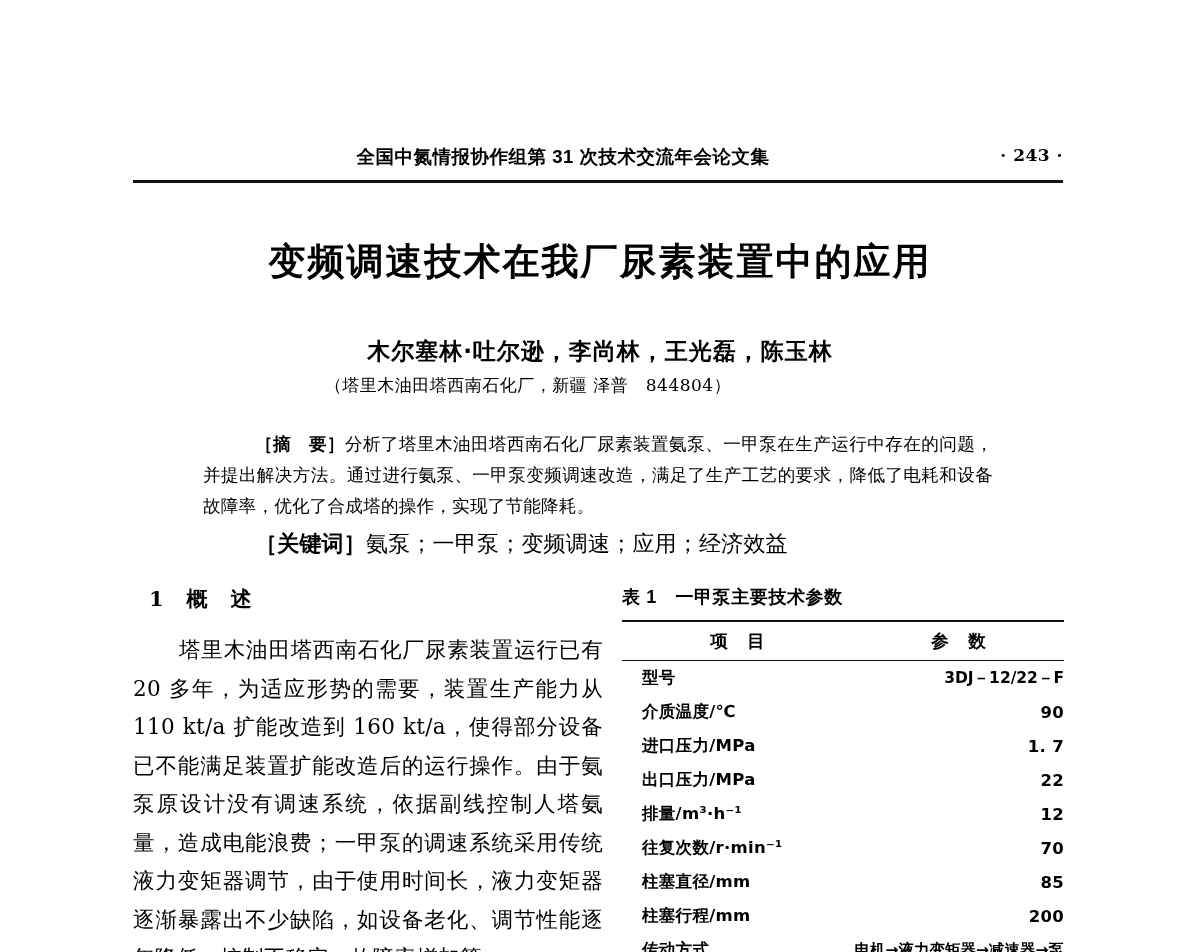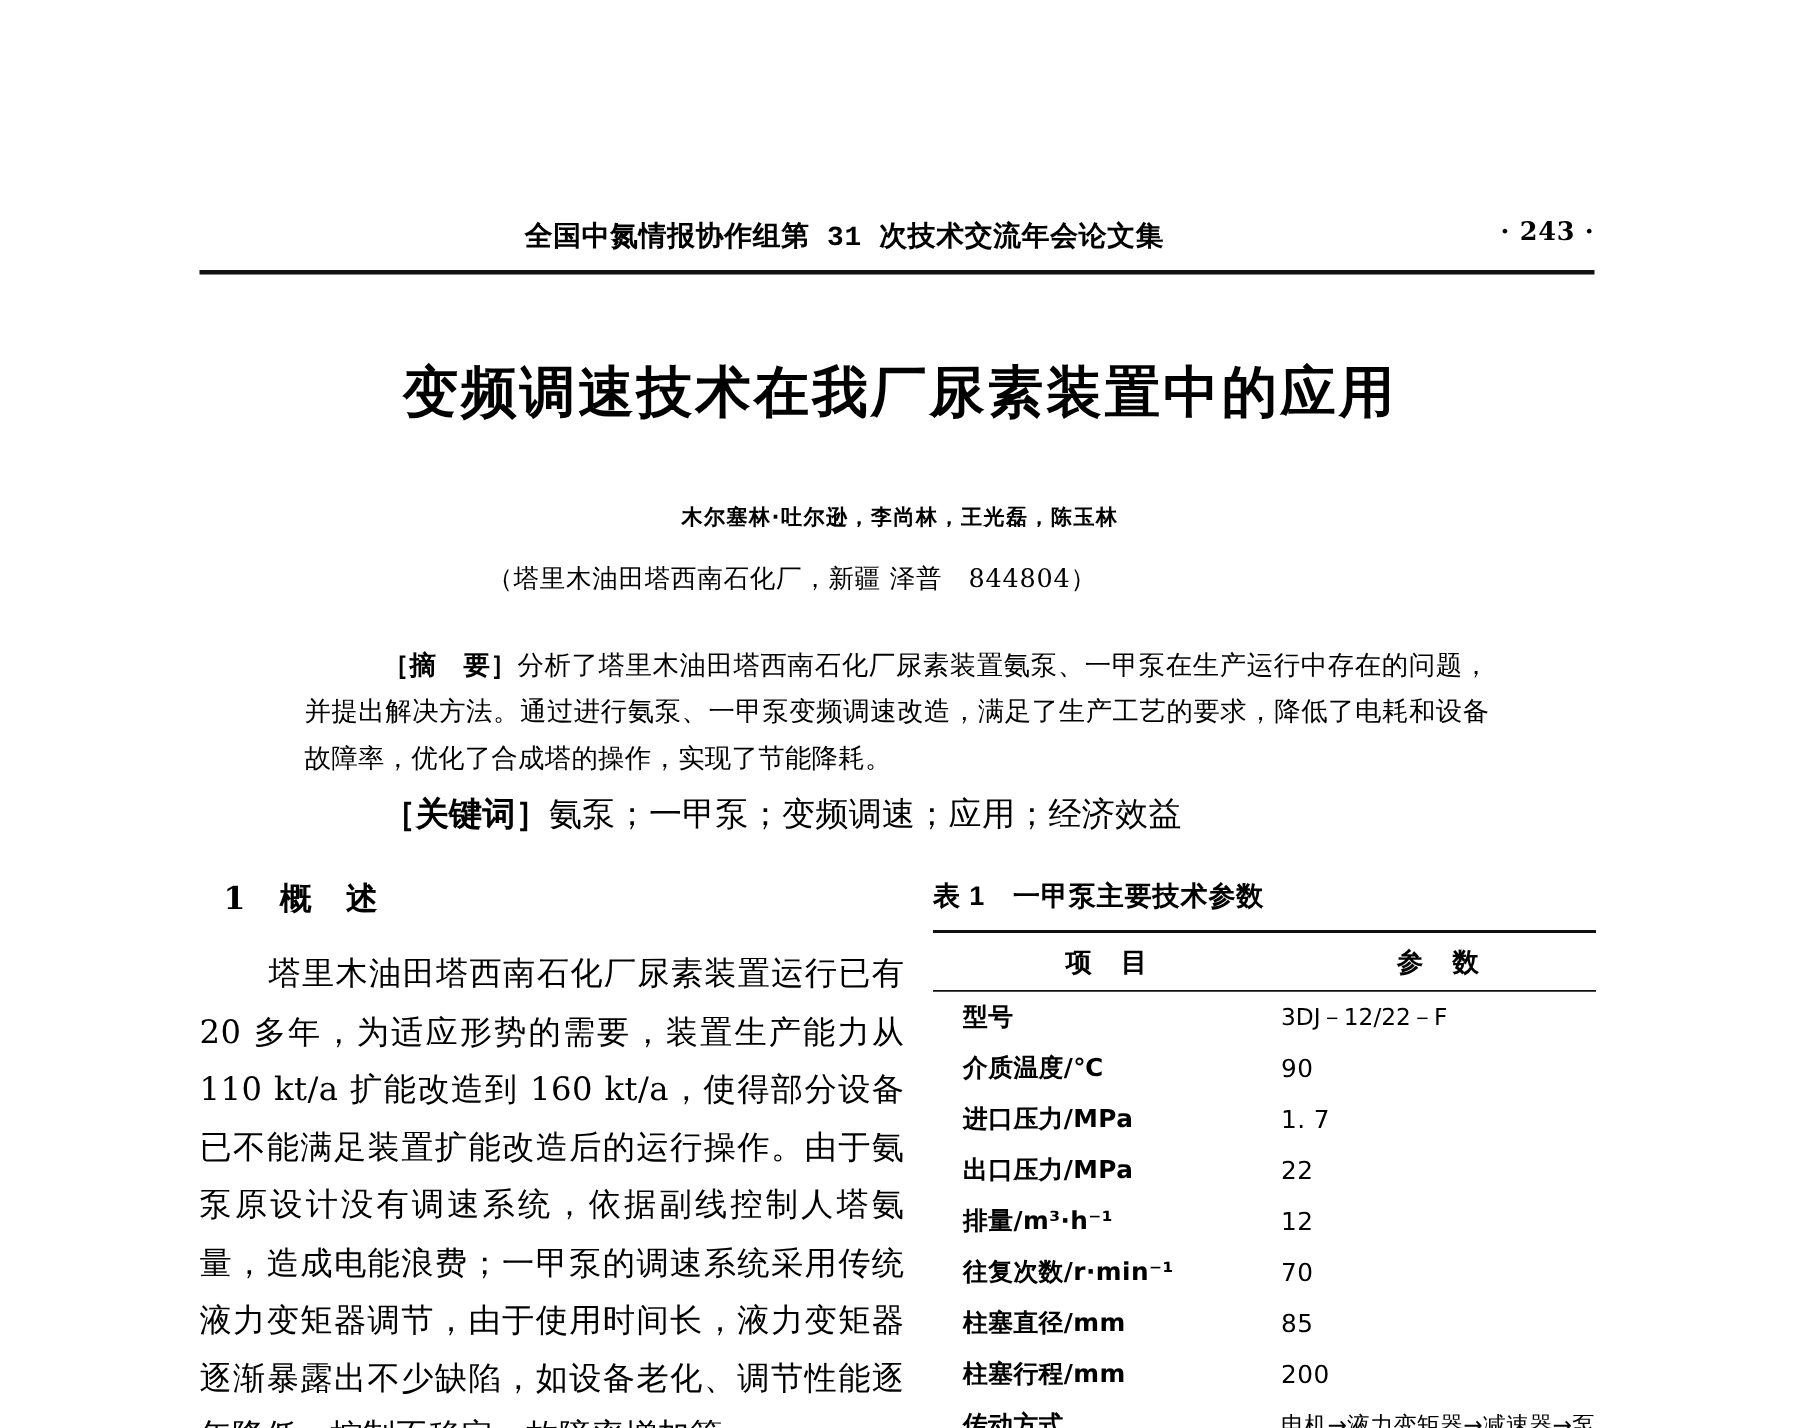--- a/index.html
+++ b/index.html
@@ -29,21 +29,21 @@
     top: 144px;
     width: 930px;
     height: 30px;
   }
   .runhead-title {
     position: absolute;
     left: 0;
     top: 0;
     width: 860px;
     text-align: center;
-    font-family: Liberation Mono, monospace;
+    font-family: Liberation Sans, sans-serif;
     font-weight: bold;
     font-size: 18.5px;
     letter-spacing: 0.5px;
     white-space: nowrap;
   }
   .runhead-page {
     position: absolute;
     right: 0;
     top: 1px;
     font-family: "DejaVu Serif", "Liberation Serif", serif;
@@ -77,21 +77,21 @@
 
   
   .authors {
     position: absolute;
     left: 0;
     top: 336px;
     width: 1200px;
     text-align: center;
     font-family: "DejaVu Sans", "Liberation Sans", sans-serif;
     font-weight: bold;
-    font-size: 14px;
+    font-size: 23px;
     letter-spacing: 1px;
     white-space: nowrap;
   }
   .affil {
     position: absolute;
     left: 0;
     top: 374px;
     width: 1056px;
     text-align: center;
     font-family: "DejaVu Serif", "Liberation Serif", serif;
@@ -202,22 +202,22 @@
     font-size: 16.5px;
     letter-spacing: 0.3px;
     vertical-align: middle;
   }
   table.params tbody td.c-item {
     text-align: left;
     padding-left: 20px;
     font-weight: bold;
   }
   table.params tbody td.c-val {
-    text-align: left;
-    font-weight: normal;
+    text-align: right;
+    font-weight: bold;
   }
   table.params tbody td.c-val.wide {
     font-size: 15.5px;
     letter-spacing: 0;
   }
 </style>
 </head>
 <body>
 
 <div class="page">

